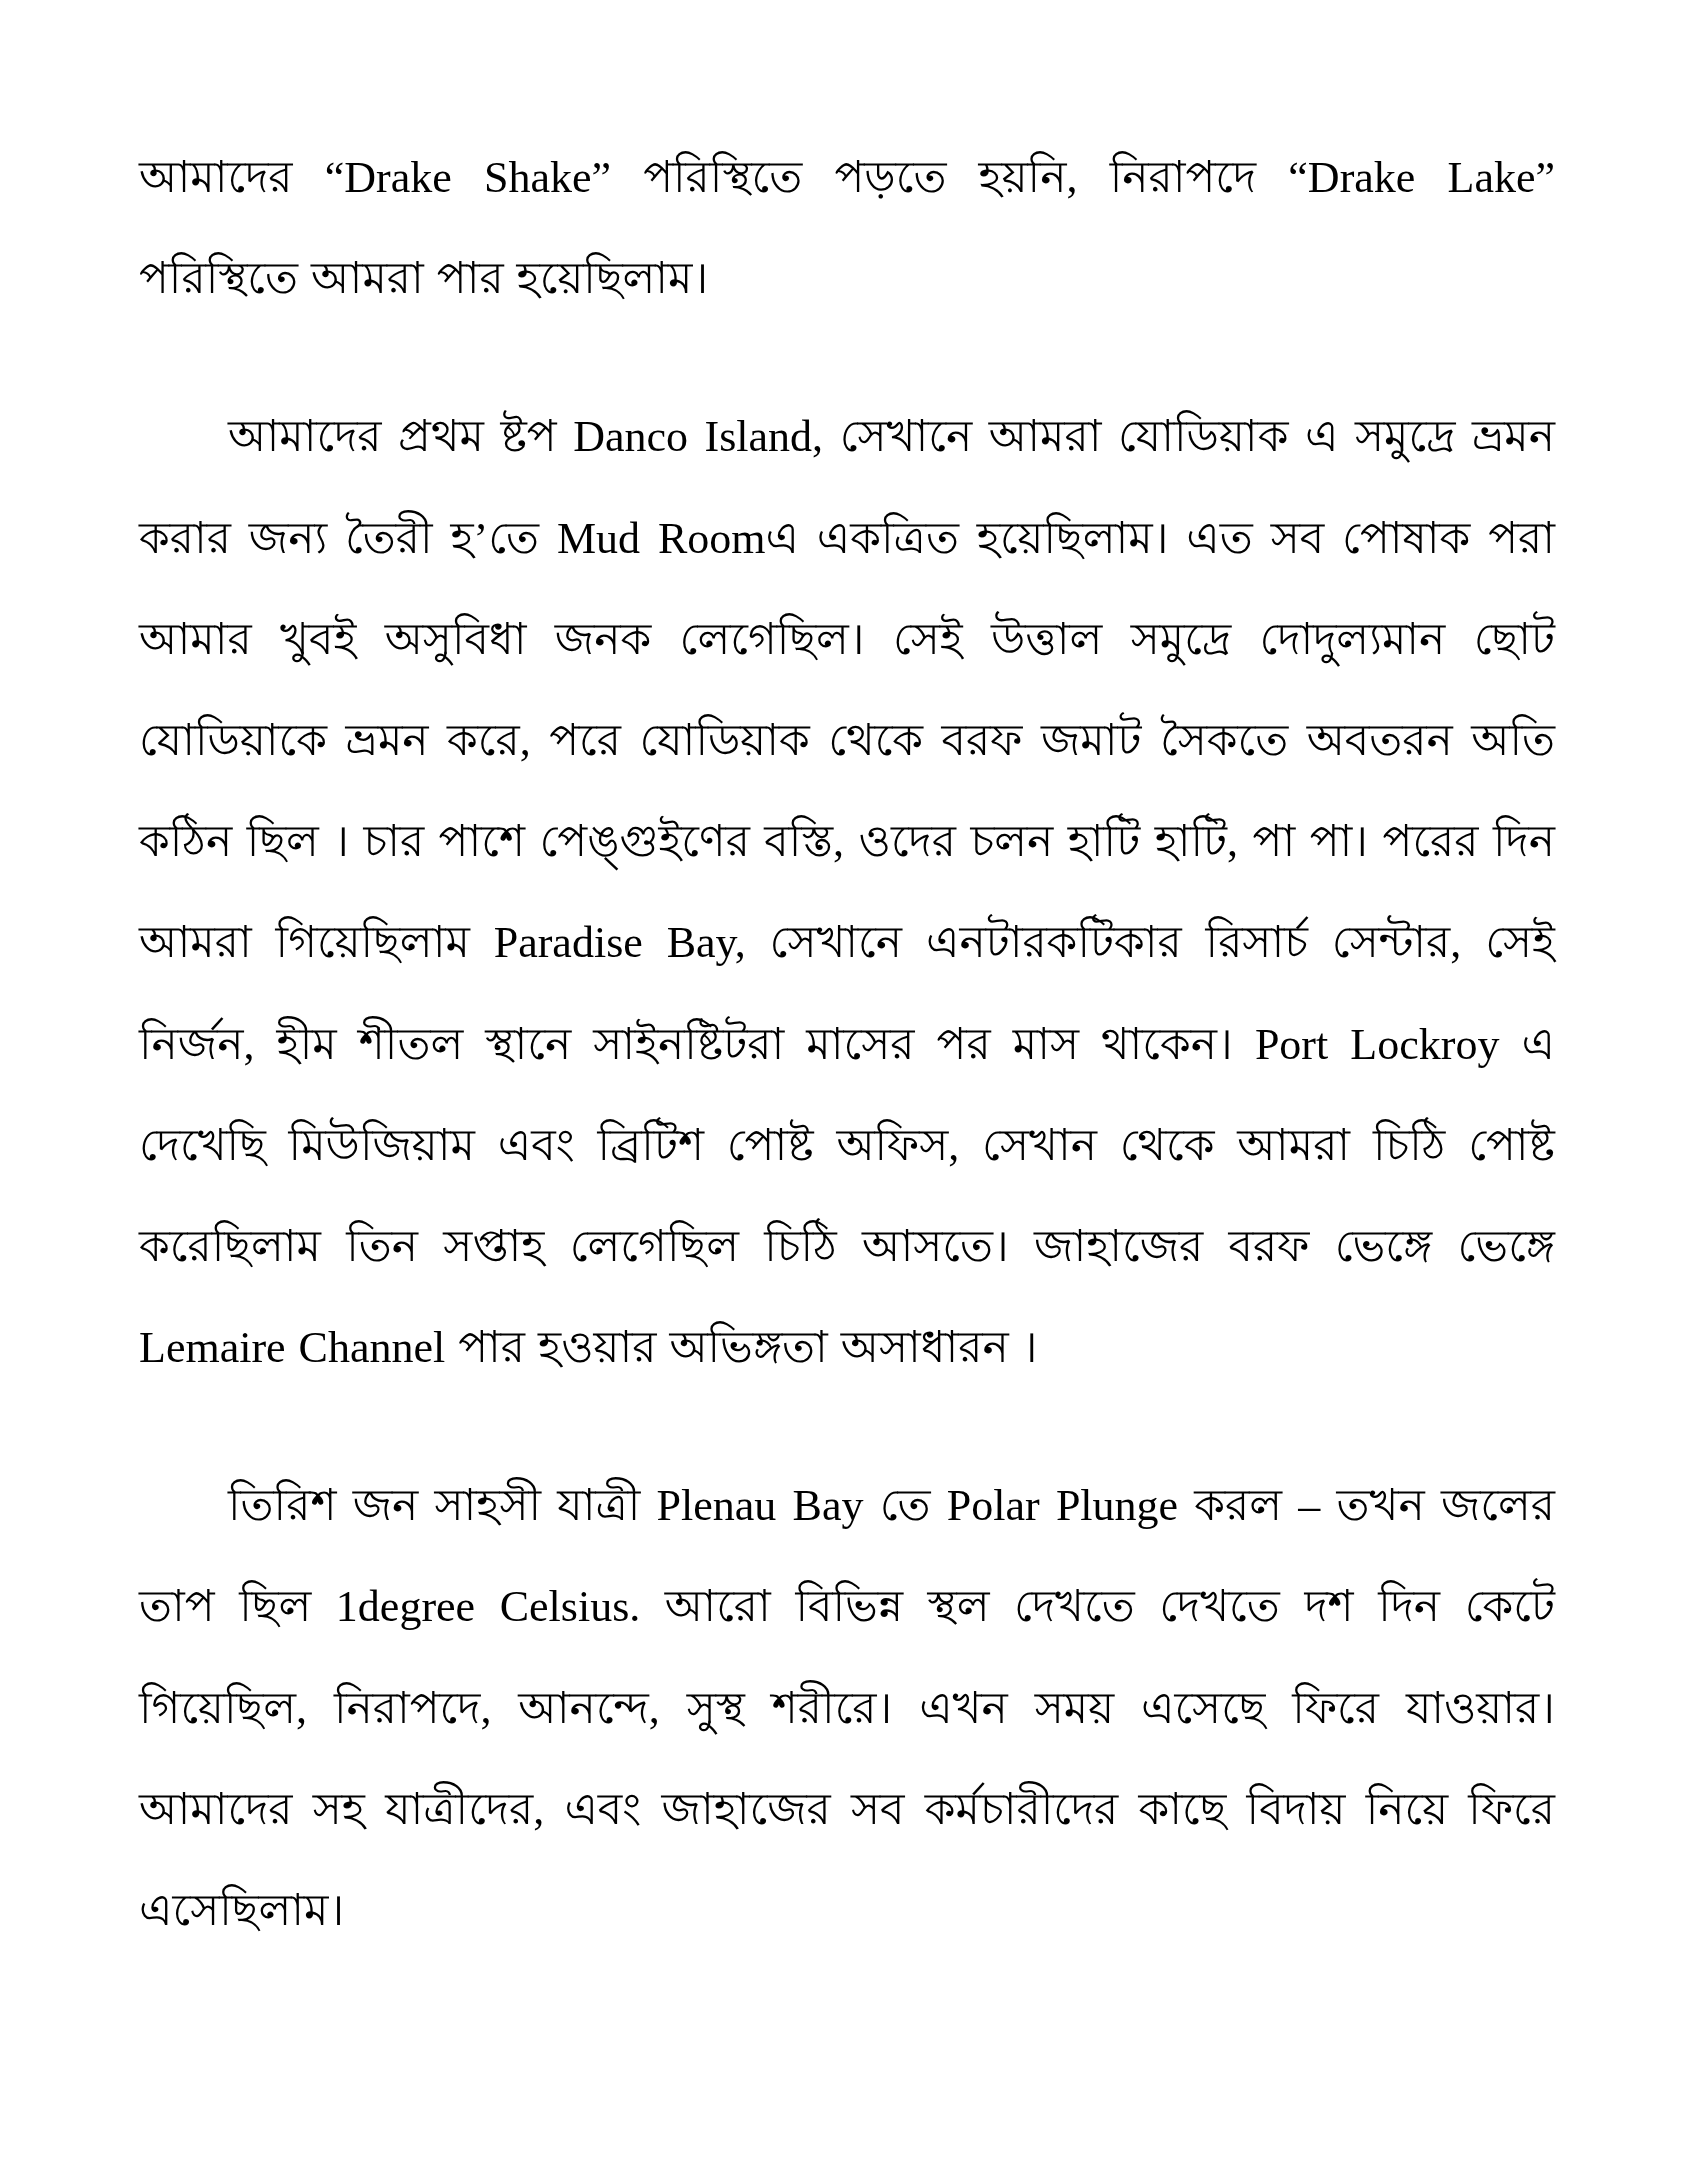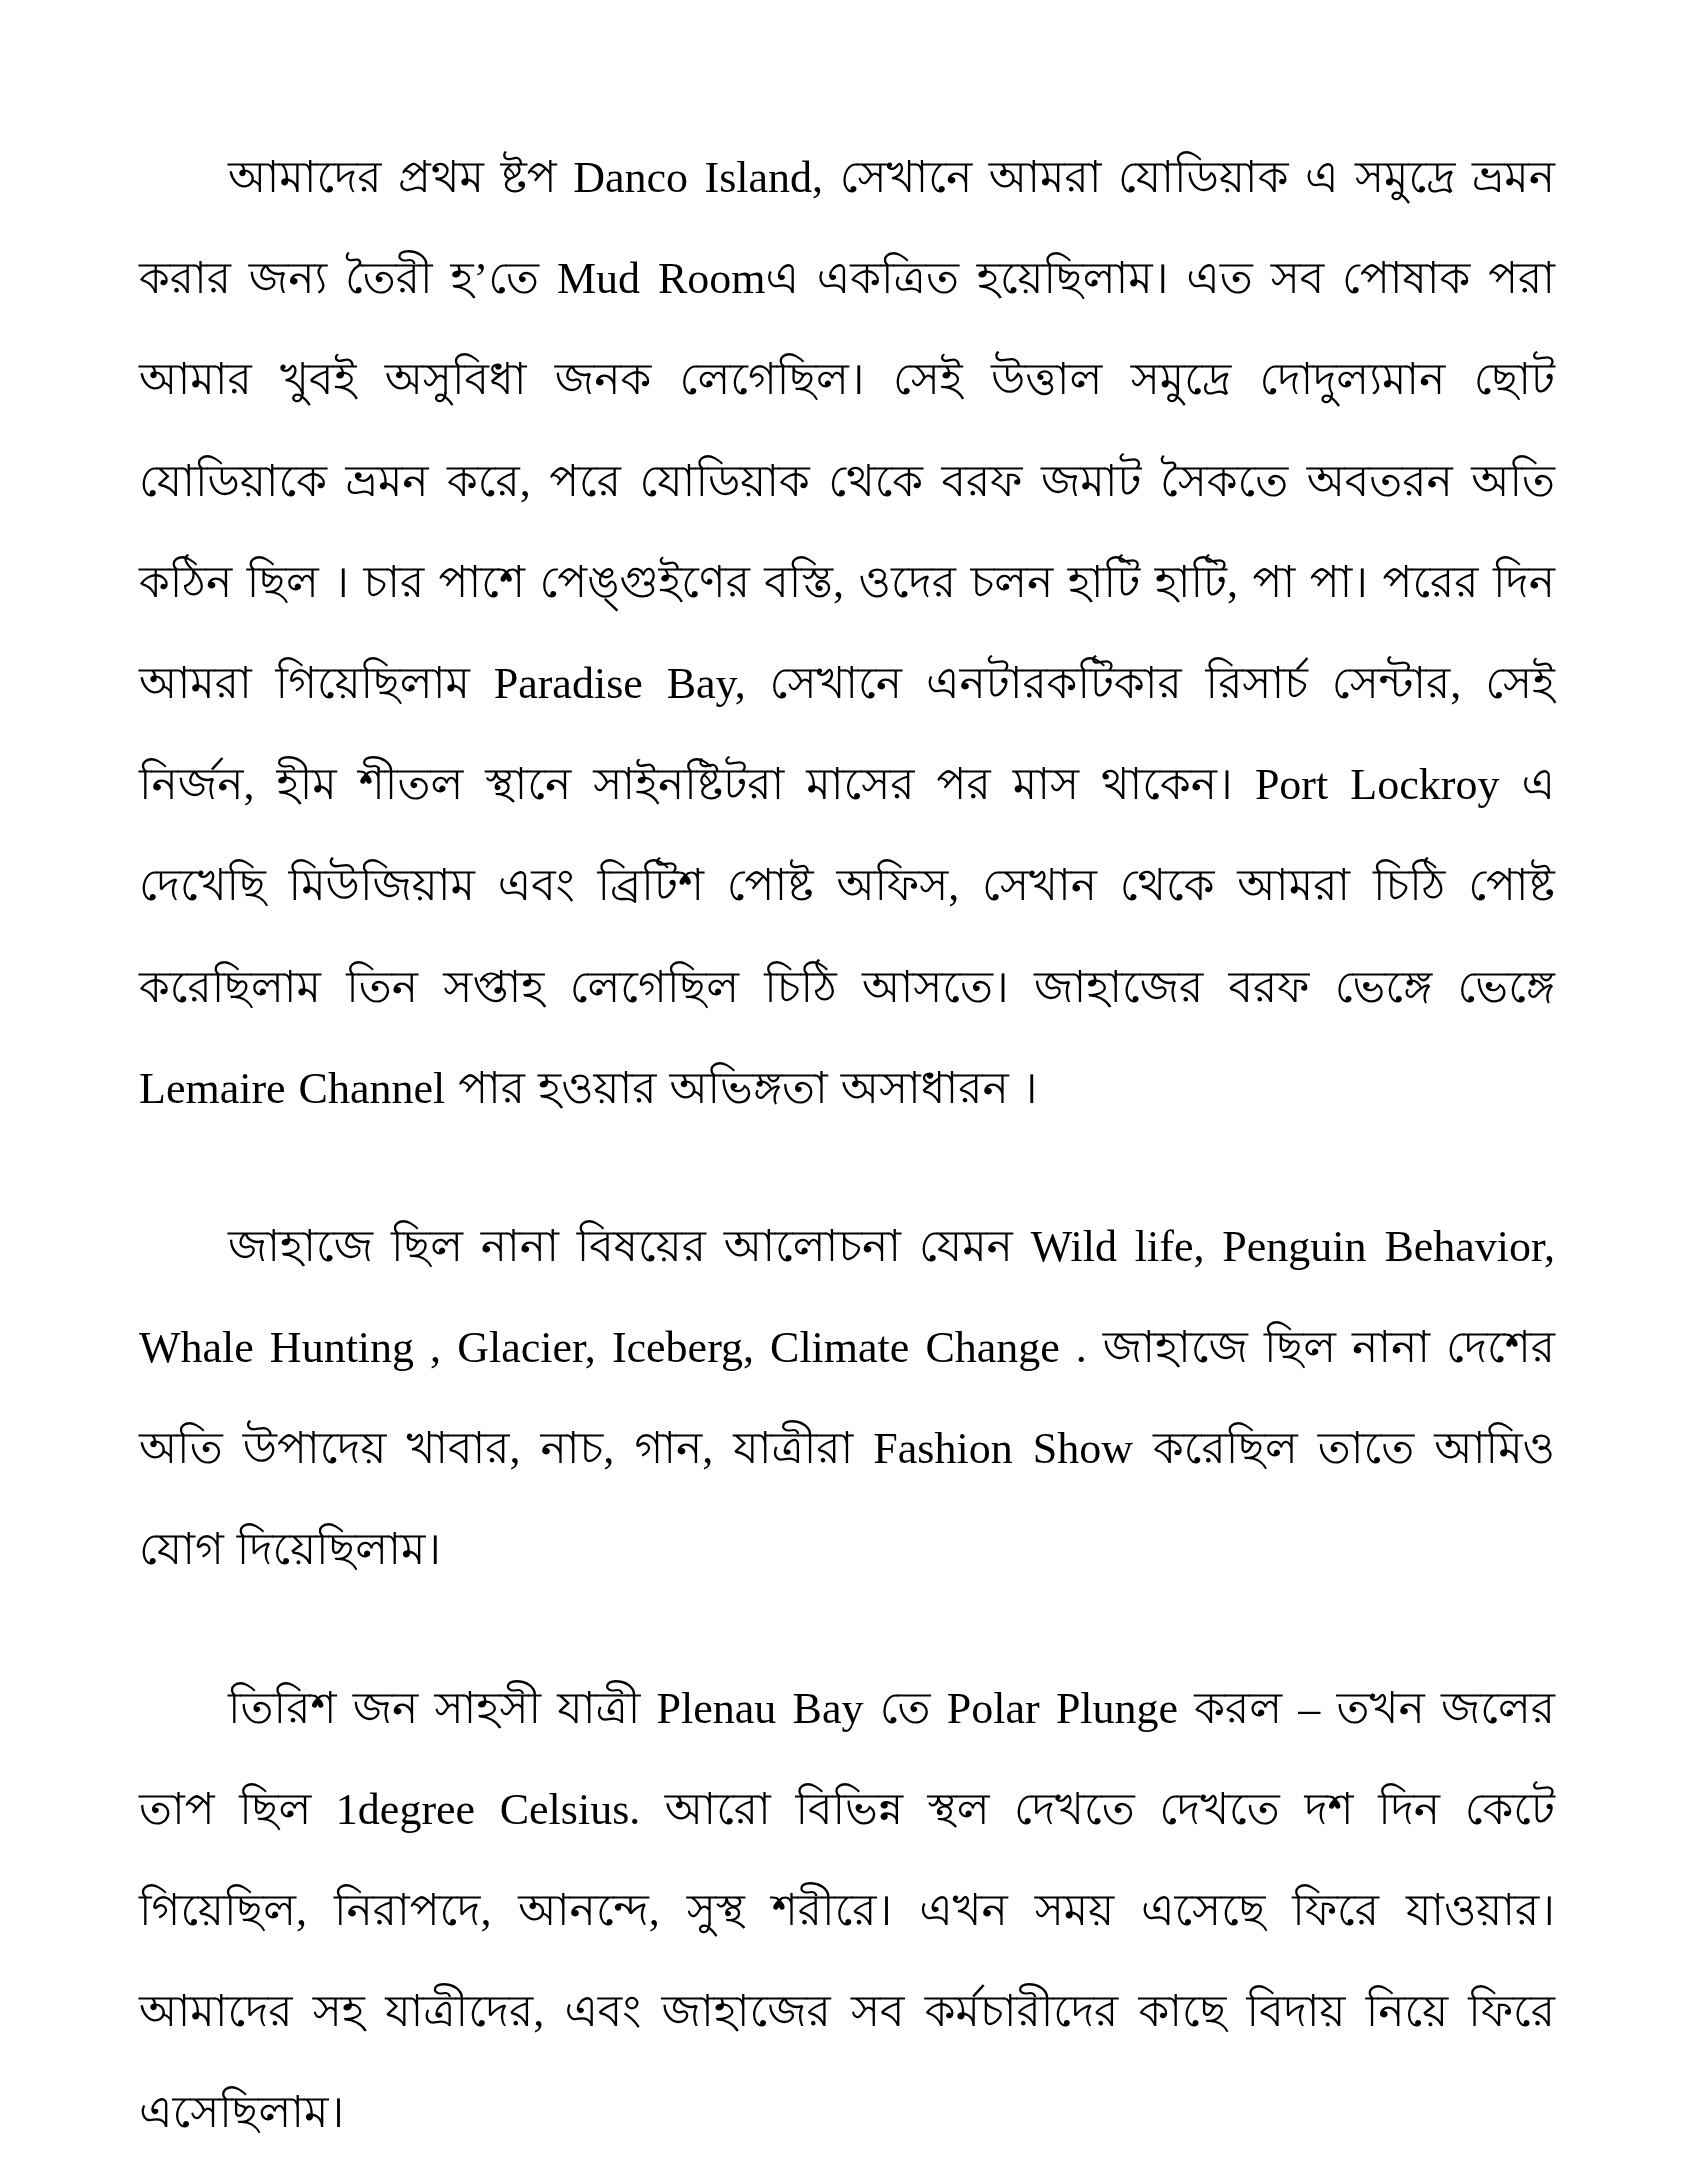--- a/index.html
+++ b/index.html
@@ -34,19 +34,19 @@
   }
   .para.no-indent {
     text-indent: 0;
   }
 </style>
 </head>
 <body>
 
 <div class="page">
   <div class="content">
+    <p class="para no-indent">আমাদের “Drake Shake” পরিস্থিতে পড়তে হয়নি, নিরাপদে “Drake Lake” পরিস্থিতে আমরা পার হয়েছিলাম।</p>
     <p class="para indent">আমাদের প্রথম ষ্টপ Danco Island, সেখানে  আমরা যোডিয়াক এ সমুদ্রে ভ্রমন করার জন্য তৈরী হ’তে Mud Roomএ একত্রিত হয়েছিলাম। এত সব পোষাক পরা আমার খুবই অসুবিধা জনক লেগেছিল। সেই উত্তাল সমুদ্রে দোদুল্যমান ছোট যোডিয়াকে ভ্রমন করে, পরে যোডিয়াক থেকে বরফ জমাট সৈকতে অবতরন অতি কঠিন ছিল । চার পাশে পেঙ্গুইণের বস্তি, ওদের চলন হাটি হাটি, পা পা। পরের দিন আমরা গিয়েছিলাম Paradise Bay,  সেখানে এনটারকটিকার রিসার্চ সেন্টার, সেই নির্জন, হীম শীতল স্থানে সাইনষ্টিটরা মাসের পর মাস থাকেন। Port Lockroy এ দেখেছি মিউজিয়াম এবং ব্রিটিশ পোষ্ট অফিস, সেখান থেকে আমরা চিঠি পোষ্ট করেছিলাম তিন সপ্তাহ লেগেছিল চিঠি আসতে। জাহাজের বরফ ভেঙ্গে ভেঙ্গে Lemaire Channel পার হওয়ার অভিঙ্গতা অসাধারন  ।</p>
-    <p class="para indent">জাহাজে ছিল নানা বিষয়ের আলোচনা যেমন Wild life, Penguin Behavior, Whale Hunting , Glacier, Iceberg, Climate Change .  জাহাজে ছিল নানা দেশের অতি উপাদেয় খাবার, নাচ, গান, যাত্রীরা Fashion Show  করেছিল তাতে আমিও যোগ দিয়েছিলাম।</p>
     <p class="para indent">তিরিশ জন সাহসী যাত্রী Plenau Bay তে  Polar Plunge করল  –   তখন জলের তাপ ছিল 1degree Celsius. আরো বিভিন্ন স্থল দেখতে দেখতে দশ দিন কেটে গিয়েছিল, নিরাপদে, আনন্দে, সুস্থ শরীরে। এখন সময় এসেছে ফিরে যাওয়ার। আমাদের সহ যাত্রীদের, এবং জাহাজের সব কর্মচারীদের কাছে বিদায় নিয়ে ফিরে এসেছিলাম।</p>
 
   </div>
 </div>
 
 
 </body></html>

